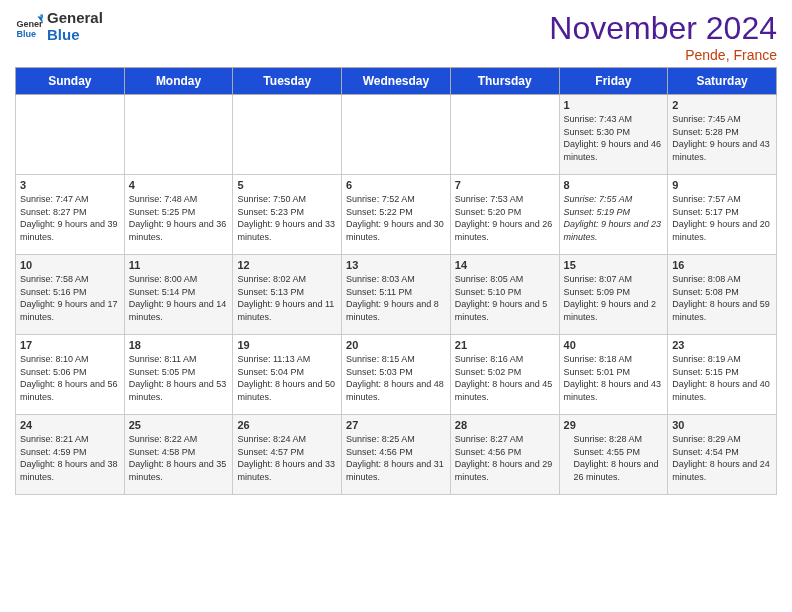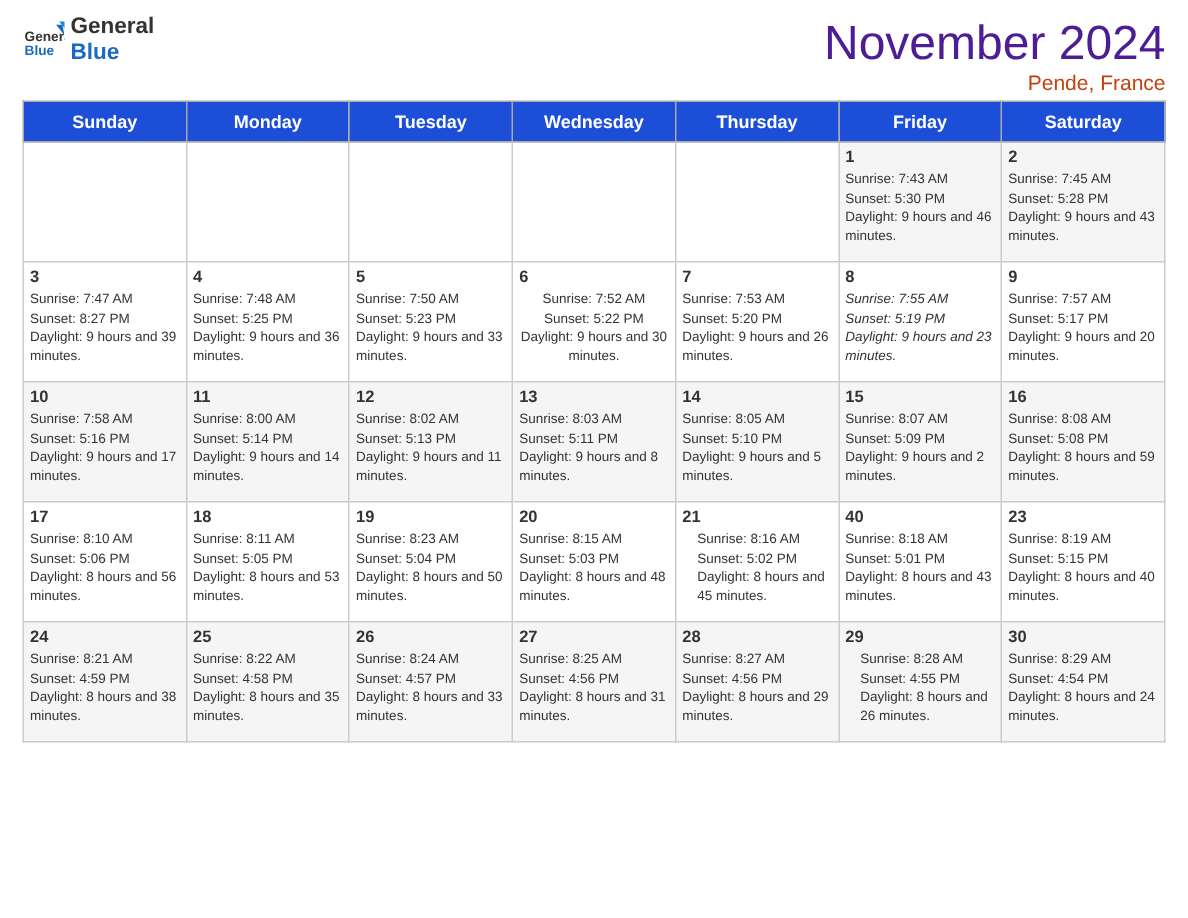--- a/index.html
+++ b/index.html
@@ -146,21 +146,21 @@
 Daylight: 9 hours and 36 minutes.</div>
         </td>
         <td>
           <span class="day-num">5</span>
           <div class="day-info" style="white-space: pre-line;">Sunrise: 7:50 AM
 Sunset: 5:23 PM
 Daylight: 9 hours and 33 minutes.</div>
         </td>
         <td>
           <span class="day-num">6</span>
-          <div class="day-info" style="white-space: pre-line; text-align: center;">Sunrise: 7:52 AM
+          <div class="day-info" style="white-space: pre-line;">Sunrise: 7:52 AM
 Sunset: 5:22 PM
 Daylight: 9 hours and 30 minutes.</div>
         </td>
         <td>
           <span class="day-num">7</span>
           <div class="day-info" style="white-space: pre-line;">Sunrise: 7:53 AM
 Sunset: 5:20 PM
 Daylight: 9 hours and 26 minutes.</div>
         </td>
         <td>
@@ -228,33 +228,33 @@
 Daylight: 8 hours and 56 minutes.</div>
         </td>
         <td>
           <span class="day-num">18</span>
           <div class="day-info" style="white-space: pre-line;">Sunrise: 8:11 AM
 Sunset: 5:05 PM
 Daylight: 8 hours and 53 minutes.</div>
         </td>
         <td>
           <span class="day-num">19</span>
-          <div class="day-info" style="white-space: pre-line;">Sunrise: 8:23 AM
+          <div class="day-info" style="white-space: pre-line;">Sunrise: 11:13 AM
 Sunset: 5:04 PM
 Daylight: 8 hours and 50 minutes.</div>
         </td>
         <td>
           <span class="day-num">20</span>
           <div class="day-info" style="white-space: pre-line;">Sunrise: 8:15 AM
 Sunset: 5:03 PM
 Daylight: 8 hours and 48 minutes.</div>
         </td>
         <td>
           <span class="day-num">21</span>
-          <div class="day-info" style="white-space: pre-line; margin-left: 10px;">Sunrise: 8:16 AM
+          <div class="day-info" style="white-space: pre-line;">Sunrise: 8:16 AM
 Sunset: 5:02 PM
 Daylight: 8 hours and 45 minutes.</div>
         </td>
         <td>
           <span class="day-num">40</span>
           <div class="day-info" style="white-space: pre-line;">Sunrise: 8:18 AM
 Sunset: 5:01 PM
 Daylight: 8 hours and 43 minutes.</div>
         </td>
         <td>

